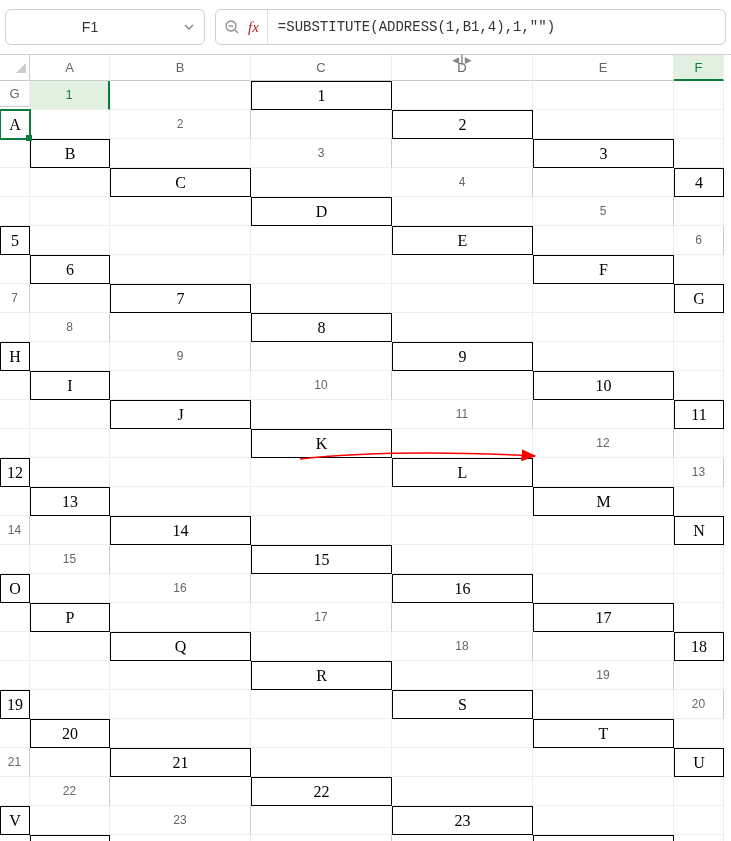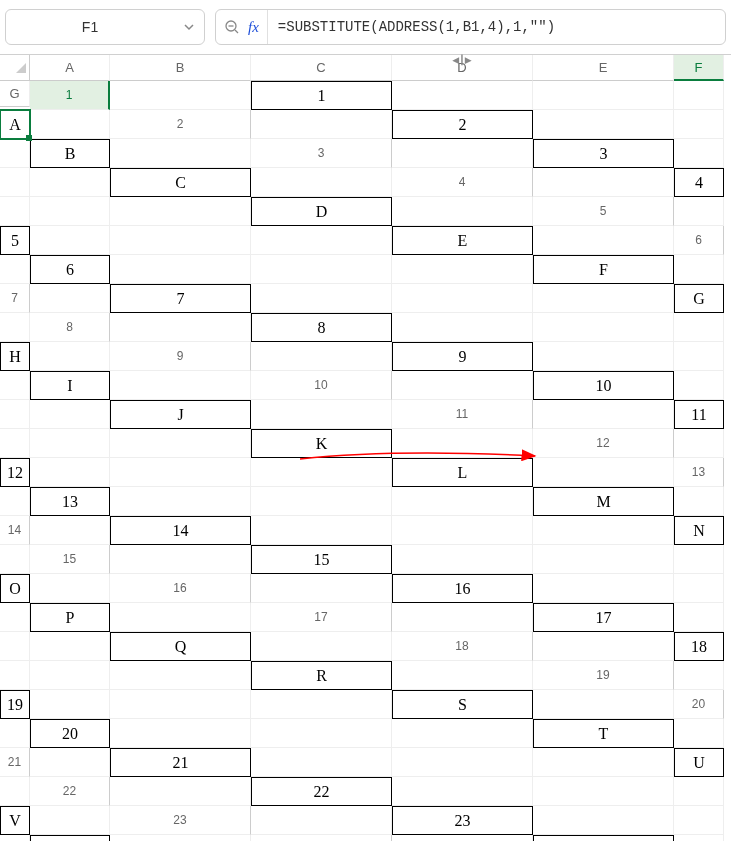--- a/index.html
+++ b/index.html
@@ -58,21 +58,21 @@
     .formula-icon {
       color: #888;
       font-size: 14px;
       display: flex;
       align-items: center;
     }
     .fx-icon {
       font-style: italic;
       font-family: 'Times New Roman', serif;
       font-size: 15px;
-      color: #1d4ed8;
+      color: #b91c1c;
     }
     .formula-text {
       flex: 1;
       font-family: 'Courier New', monospace;
       font-size: 14px;
       color: #333;
       border-left: 1px solid #e0e0e0;
       padding-left: 10px;
       height: 100%;
       display: flex;

